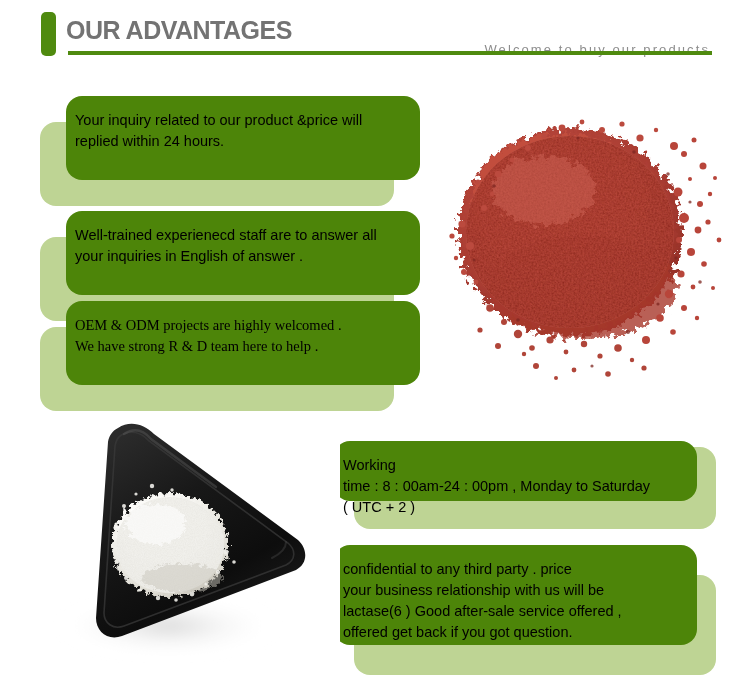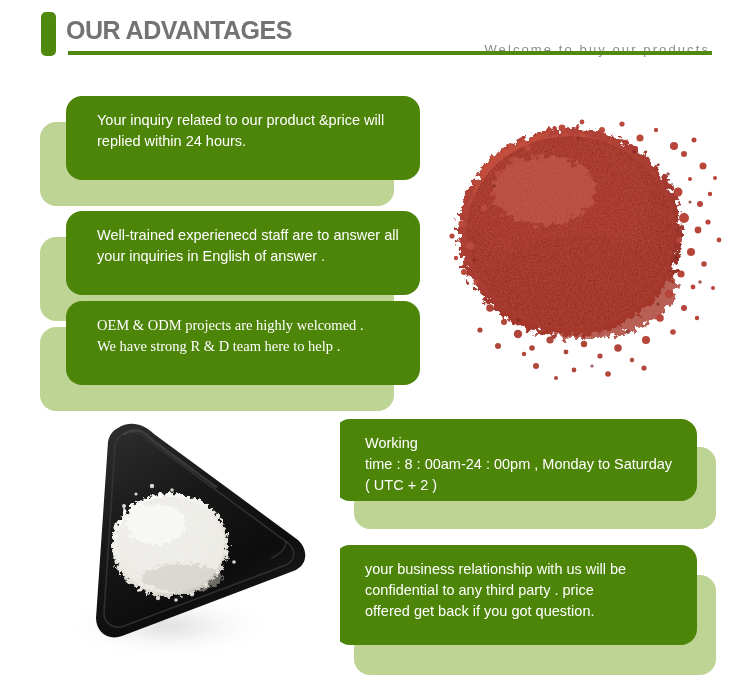--- a/index.html
+++ b/index.html
@@ -64,42 +64,42 @@
   .callout-shadow {
     position: absolute;
     background: #bed494;
     border-radius: 16px;
   }
 
   .callout-body {
     position: absolute;
     background: #4d8509;
     border-radius: 16px;
-    color: #ffffff;
+    color: #000000;
     font-size: 14.5px;
     line-height: 21px;
-    padding: 14px 20px 14px 31px;
+    padding: 14px 20px 14px 9px;
   }
 
   .callout-body .line { display: block; white-space: nowrap; }
 
   
   .left-col .callout-shadow { left: 0; top: 26px; width: 354px; height: 84px; }
   .left-col .callout-body   { left: 26px; top: 0;  width: 354px; height: 84px; }
 
   #callout-inquiry  { left: 40px; top: 96px;  width: 390px; height: 112px; }
   #callout-staff    { left: 40px; top: 199px; width: 390px; height: 112px; margin-top: 12px; }
   #callout-oem      { left: 40px; top: 301px; width: 390px; height: 112px; font-family: Liberation Serif, serif; }
 
   
   .right-col .callout-body   { left: 0;  top: 0;  }
   .right-col .callout-shadow { left: 20px; }
 
   #callout-working { left: 334px; top: 419px; width: 382px; height: 110px; }
-  #callout-working .callout-body   { width: 363px; height: 82px; }
+  #callout-working .callout-body   { width: 363px; height: 60px; margin-top: 22px; }
   #callout-working .callout-shadow { top: 28px; width: 362px; height: 82px; }
 
   #callout-confidential { left: 334px; top: 545px; width: 382px; height: 130px; }
   #callout-confidential .callout-body   { width: 363px; height: 100px; }
   #callout-confidential .callout-shadow { top: 30px; width: 362px; height: 100px; }
 
   
   #image-red-powder {
     position: absolute;
     left: 432px; top: 82px;
@@ -160,22 +160,23 @@
     <div class="callout-body">
       <span class="line">Working</span>
       <span class="line">time : 8 : 00am-24 : 00pm , Monday to Saturday</span>
       <span class="line"> ( UTC + 2 )</span>
     </div>
   </div>
 
   <div class="callout right-col" id="callout-confidential">
     <div class="callout-shadow"></div>
     <div class="callout-body">
+      <span class="line">confidential to any third party . price</span>
       <span class="line">your business relationship with us will be</span>
-      <span class="line">confidential to any third party . price</span>
+      <span class="line">lactase(6 ) Good after-sale service offered ,</span>
       <span class="line">offered get back if you got question.</span>
     </div>
   </div>
 
   <div id="image-red-powder">
     <svg width="312" height="316" viewBox="0 0 312 316" xmlns="http://www.w3.org/2000/svg">
       <defs>
         <radialGradient id="rp-core" cx="45%" cy="42%" r="62%">
           <stop offset="0%" stop-color="#cf5a4b"></stop>
           <stop offset="45%" stop-color="#c14e41"></stop>

